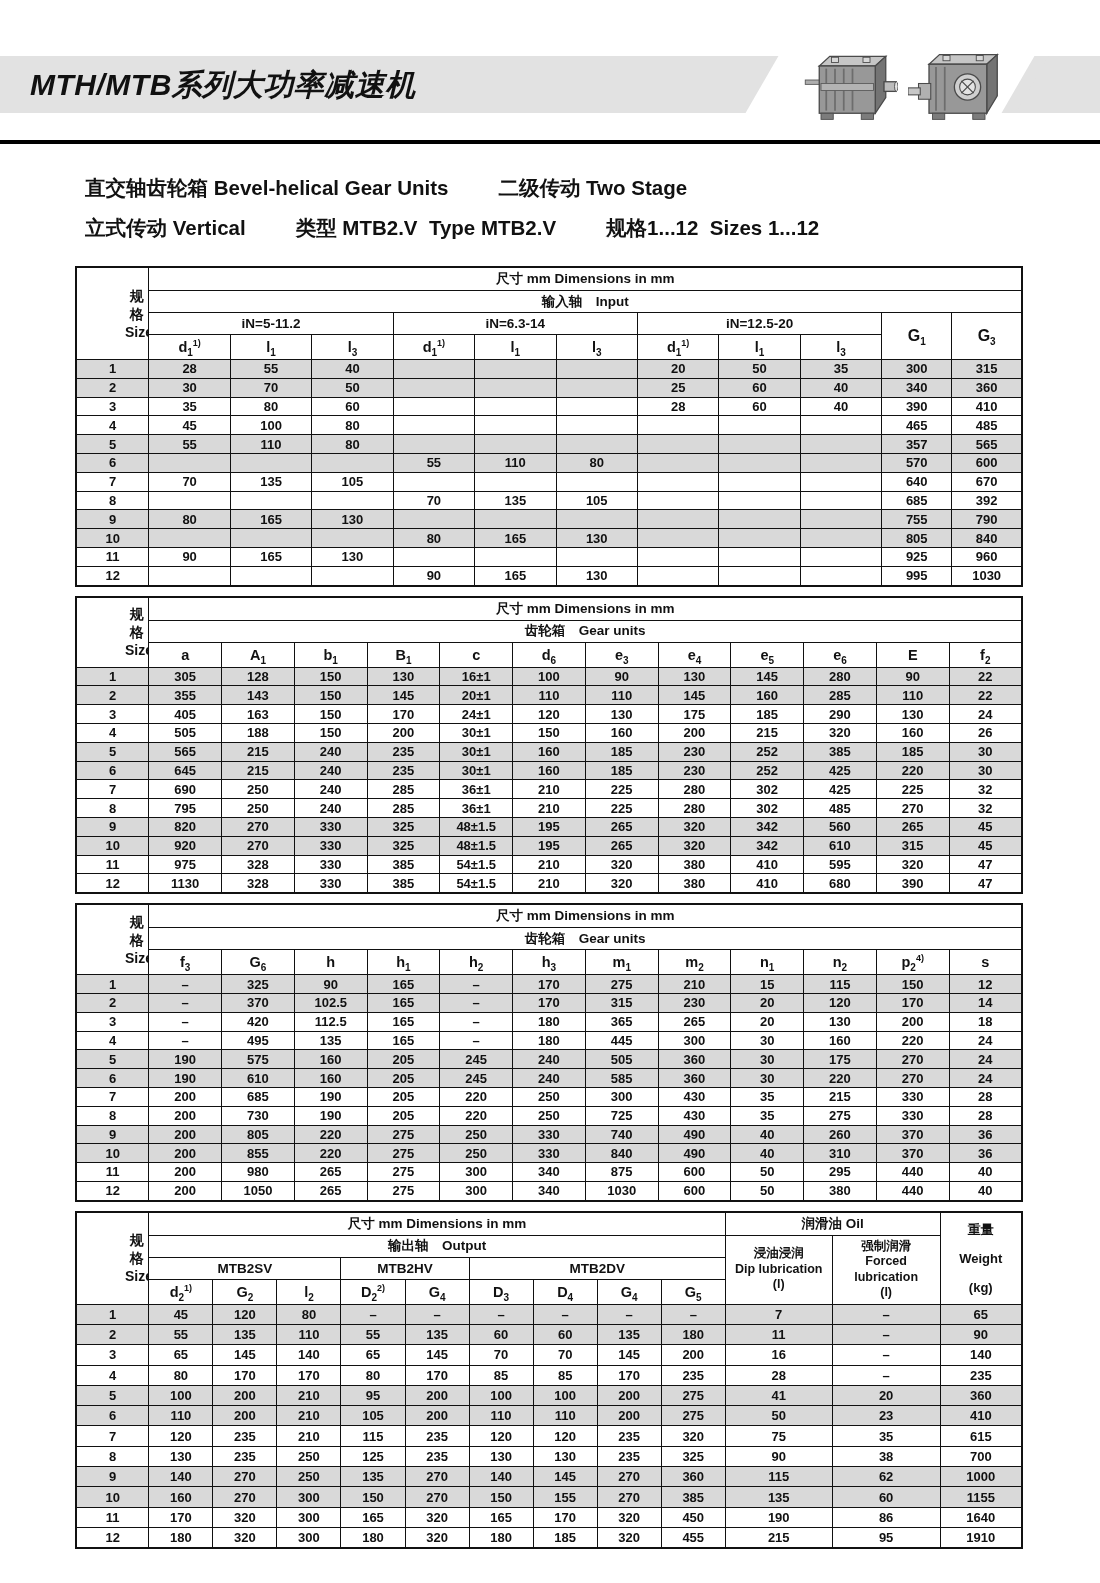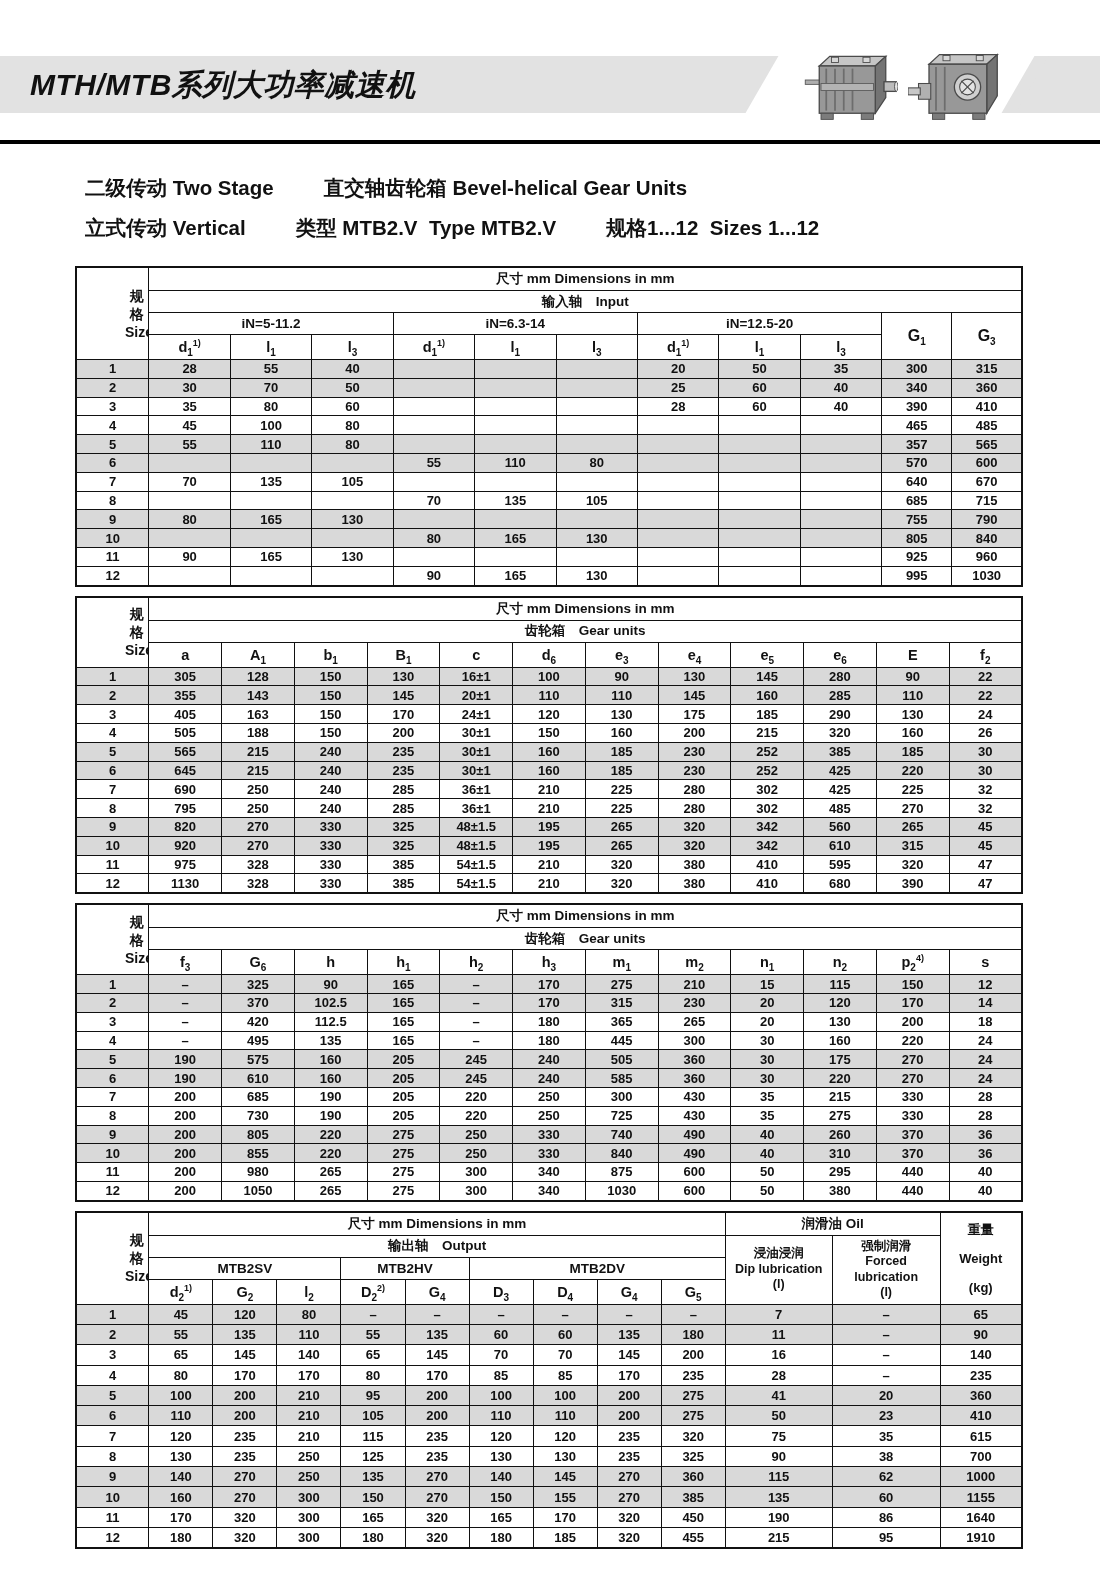--- a/index.html
+++ b/index.html
@@ -84,22 +84,22 @@
         <rect x="78" y="12" width="8" height="6" fill="#d8d8d8" stroke="#4a4a4a" stroke-width="1"></rect>
         <rect x="28" y="78" width="14" height="7" fill="#7c7c7c" stroke="#4a4a4a" stroke-width="1"></rect>
         <rect x="74" y="78" width="14" height="7" fill="#7c7c7c" stroke="#4a4a4a" stroke-width="1"></rect>
       </svg>
     </div>
   </div>
   <div class="rule"></div>
 
   <div class="intro">
     <div class="intro-line">
+      <span>直交轴齿轮箱 Bevel-helical Gear Units</span>
       <span>二级传动 Two Stage</span>
-      <span>直交轴齿轮箱 Bevel-helical Gear Units</span>
     </div>
     <div class="intro-line">
       <span>立式传动 Vertical</span>
       <span>类型 MTB2.V  Type MTB2.V</span>
       <span>规格1...12  Sizes 1...12</span>
     </div>
   </div>
 
   <div class="tables">
     <table class="spec t0">
@@ -251,21 +251,21 @@
             <td></td>
             <td></td>
             <td></td>
             <td>70</td>
             <td>135</td>
             <td>105</td>
             <td></td>
             <td></td>
             <td></td>
             <td>685</td>
-            <td>715</td>
+            <td>392</td>
           </tr>
           <tr class="shaded">
             <td>9</td>
             <td>80</td>
             <td>165</td>
             <td>130</td>
             <td></td>
             <td></td>
             <td></td>
             <td></td>

